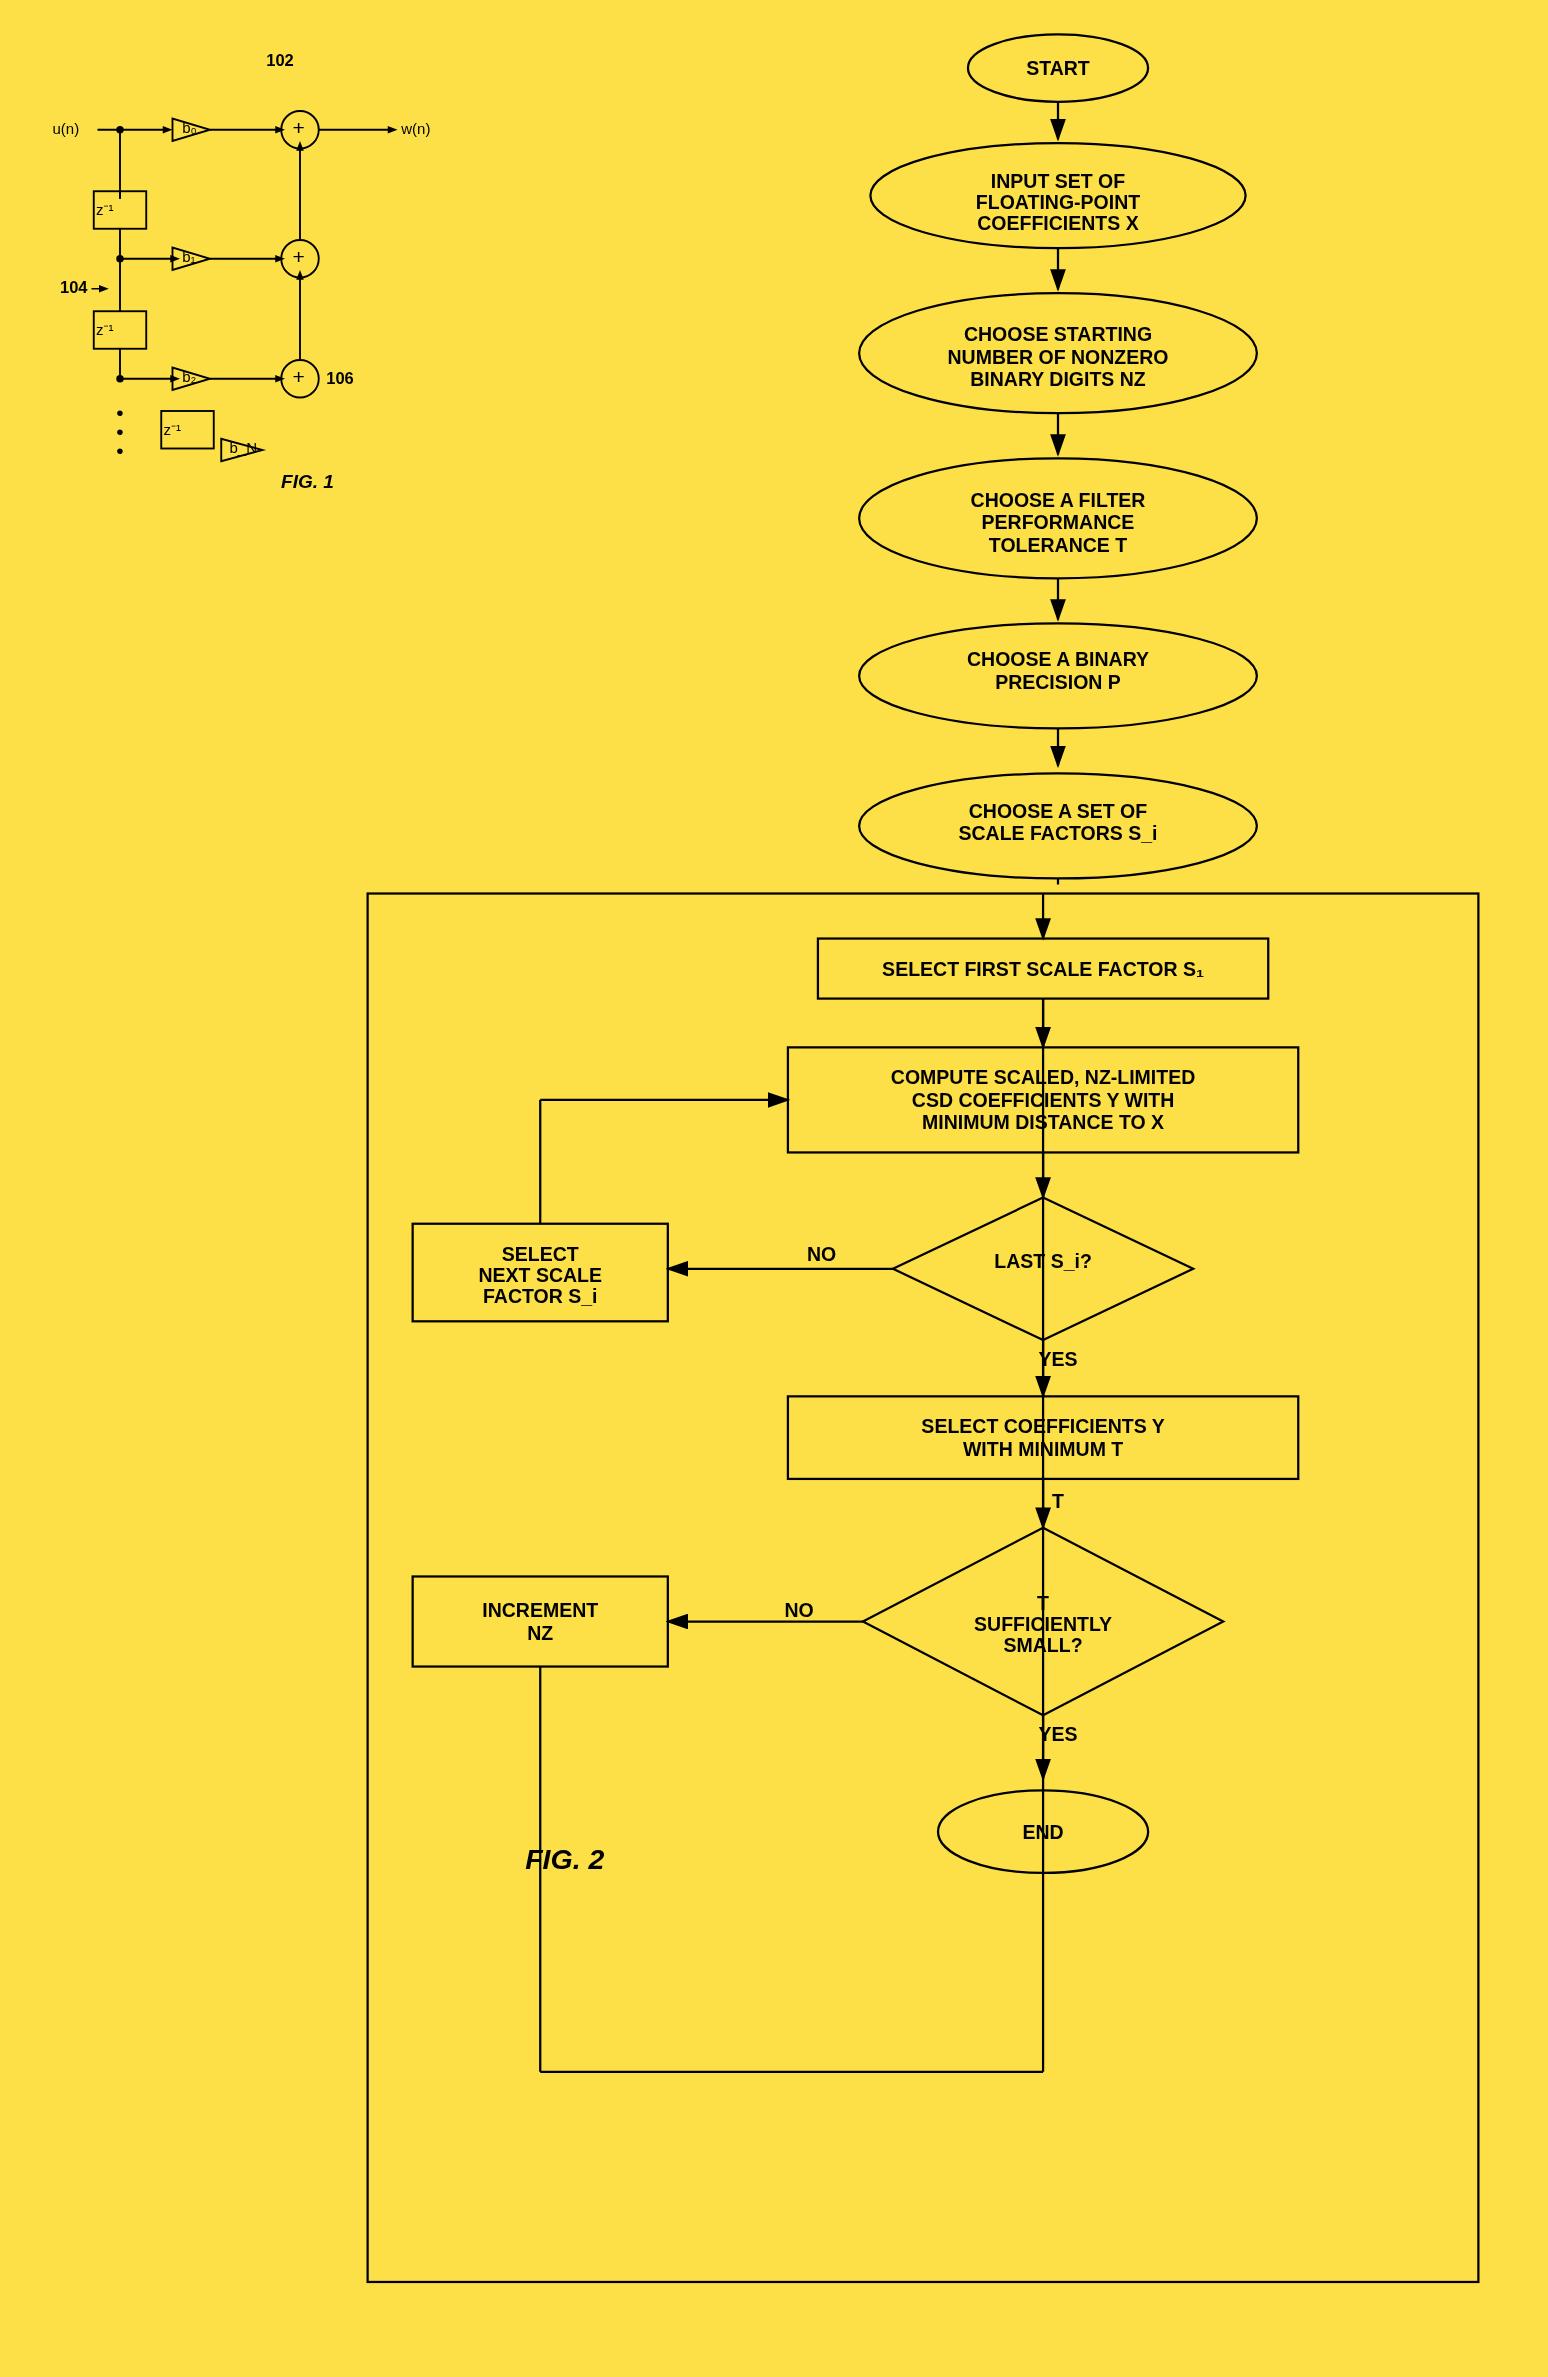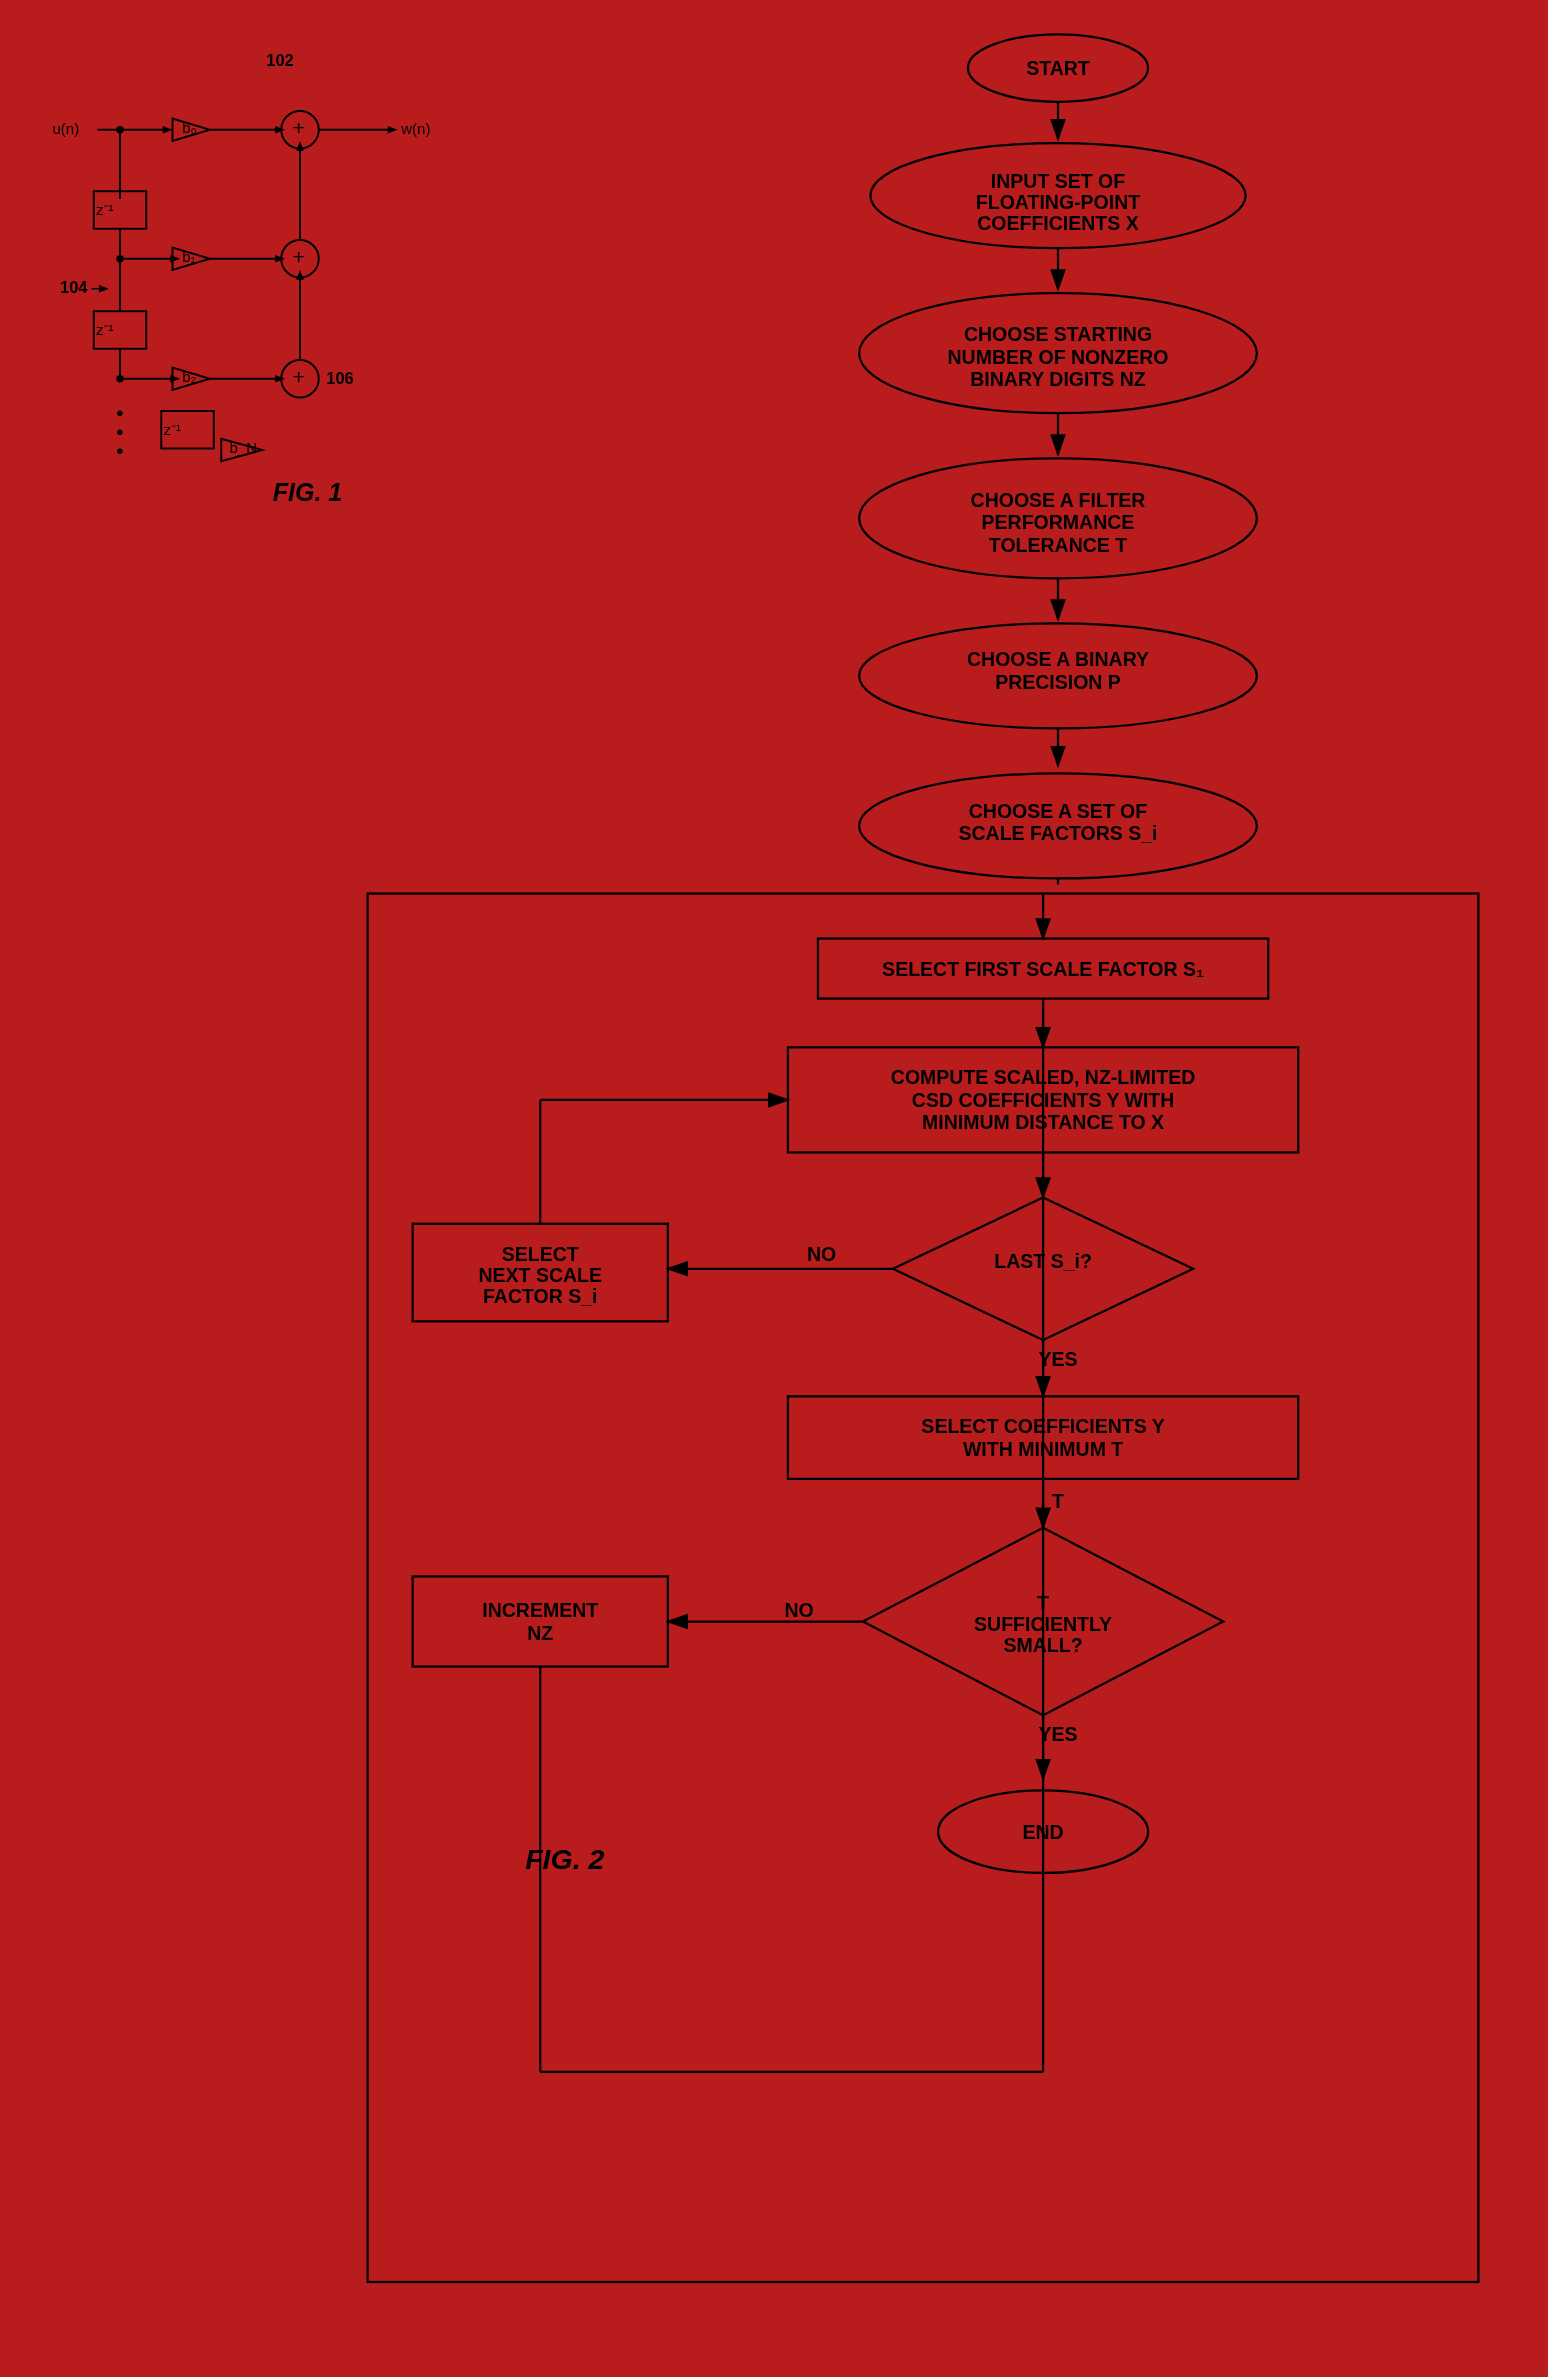--- a/index.html
+++ b/index.html
@@ -9,41 +9,41 @@
       width: 1548px;
       min-height: 2377px;
       position: relative;
       overflow: hidden;
     }
 
     .page {
       position: relative;
       width: 1548px;
       height: 2377px;
-      background: #b91c1c;
+      background: #fde047;
     }
 
     
     .fig1-area {
       position: absolute;
       top: 45px;
       left: 45px;
       width: 525px;
       height: 450px;
     }
     .fig1-svg {
       width: 525px;
       height: 420px;
     }
     .fig-label {
       font-style: italic;
       font-weight: bold;
-      font-size: 25px;
+      font-size: 19px;
       text-align: center;
-      margin-top: 10px;
+      margin-top: 3px;
     }
 
     text {
       font-family: Arial, sans-serif;
     }
   </style>
 </head>
 <body>
 
 <div class="page">

